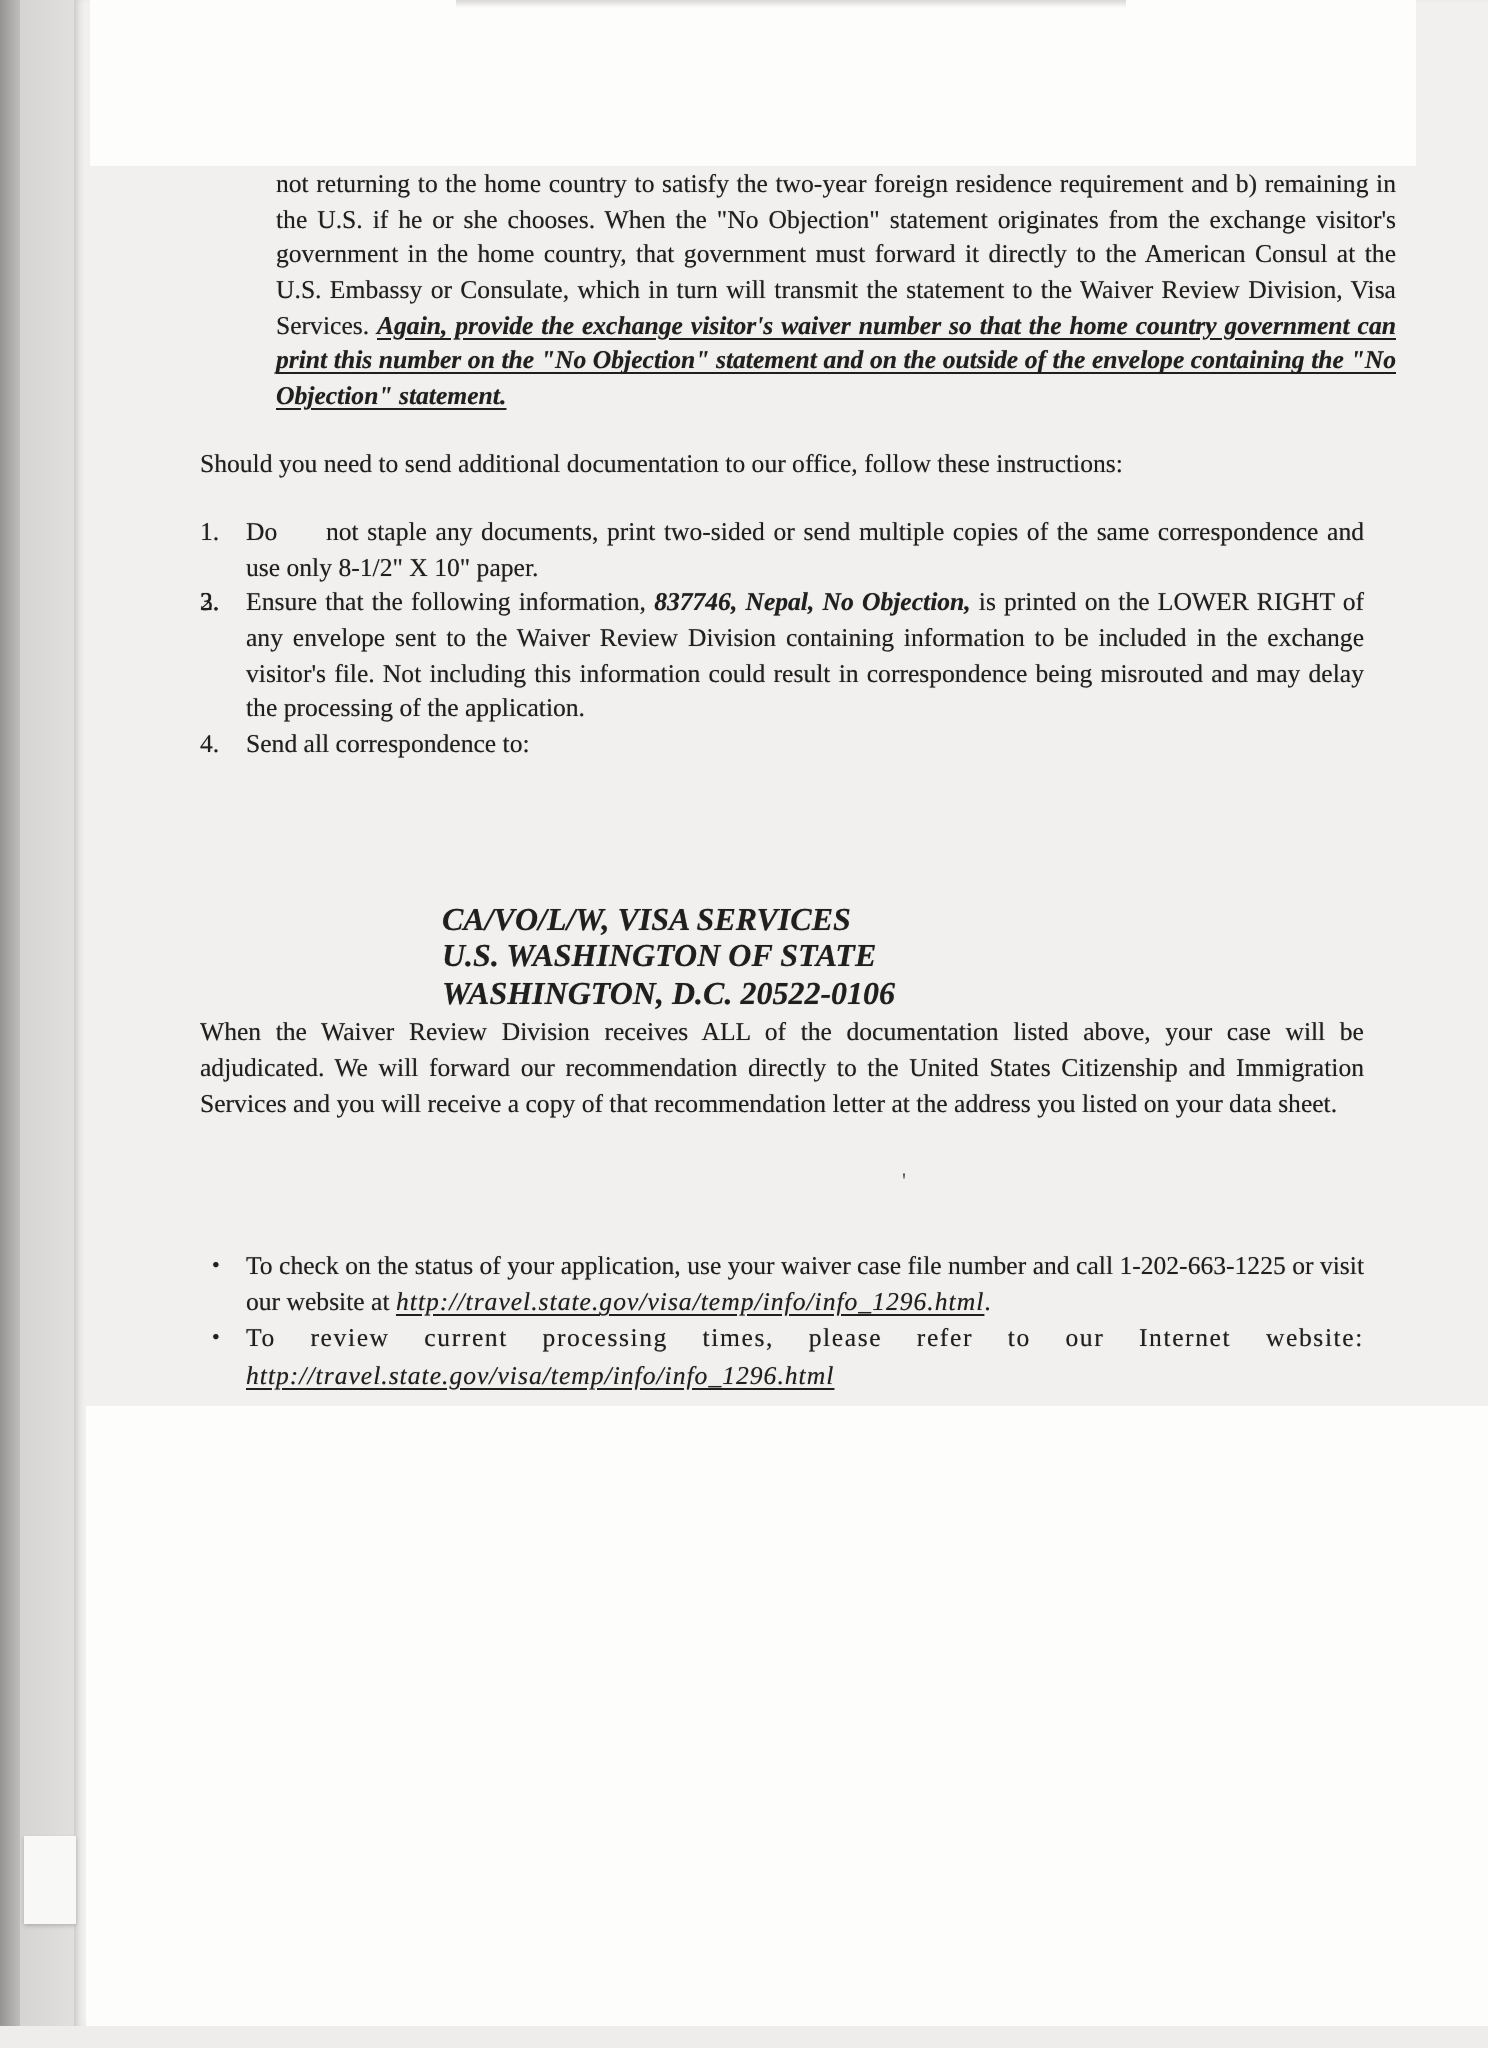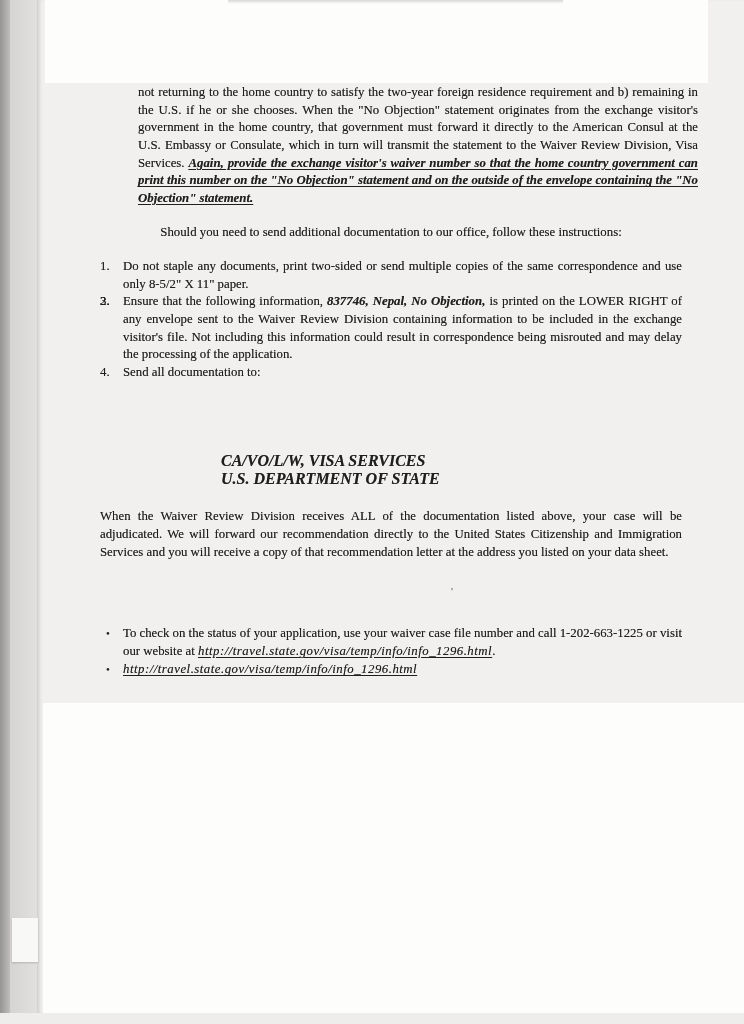--- a/index.html
+++ b/index.html
@@ -50,24 +50,24 @@
   
   .txt { font-size:12.8px; line-height:17.65px; text-align:justify;
          text-shadow:0 0 0.4px rgba(25,25,25,0.55); }
   .para-continuation {
     position:absolute; left:138px; top:84px; width:560px;
   }
   .em-u {
     font-weight:bold; font-style:italic; text-decoration:underline;
     text-underline-offset:2px;
   }
-  .u { text-underline-offset:2px; }
+  .u { text-underline-offset:2px;margin-left:20px; }
   .b { font-weight:bold;font-style:italic; }
   .instructions-intro {
-    position:absolute; left:100px; top:224px; width:582px; text-align:center;
+    position:absolute; left:100px; top:224px; width:582px; text-align:left;
   }
   .numbered-list {
     position:absolute; left:100px; top:258px; width:582px;
   }
   .num-item { position:relative; padding-left:23px; }
   .num-label { position:absolute; left:0; top:0; }
   .address-block {
     position:absolute; left:221px; top:452px;
     font-size:16px; line-height:18.3px;
     font-weight:bold; font-style:italic;
@@ -105,41 +105,42 @@
 <div class="bottom-strip"></div>
 <div class="notch"></div>
 <div class="top-smudge"></div>
 
 <p class="txt para-continuation"><span>not returning to the home country to satisfy the two-year foreign residence requirement and b) remaining in the U.S. if he or she chooses. When the "No Objection" statement originates from the exchange visitor's government in the home country, that government must forward it directly to the American Consul at the U.S. Embassy or Consulate, which in turn will transmit the statement to the Waiver Review Division, Visa Services. </span><span class="em-u">Again, provide the exchange visitor's waiver number so that the home country government can print this number on the "No Objection" statement and on the outside of the envelope containing the "No Objection" statement.</span></p>
 
 <p class="txt instructions-intro">Should you need to send additional documentation to our office, follow these instructions:</p>
 
 <div class="txt numbered-list">
   <div class="num-item">
-    <span class="num-label">1.</span><span>Do </span><span class="u">not</span><span> staple any documents, print two-sided or send multiple copies of the same correspondence and use only 8-5/2" X 11" paper.</span>
+    <span class="num-label">1.</span><span>Do </span><span class="u">not</span><span> staple any documents, print two-sided or send multiple copies of the same correspondence and use only 8-1/2" X 10" paper.</span>
   </div>
   <div class="num-item">
     <span class="num-label">2.</span>
   </div>
   <div class="num-item">
     <span class="num-label">3.</span><span>Ensure that the following information, </span><span class="b">837746, Nepal, No Objection,</span><span> is printed on the LOWER RIGHT of any envelope sent to the Waiver Review Division containing information to be included in the exchange visitor's file. Not including this information could result in correspondence being misrouted and may delay the processing of the application.</span>
   </div>
   <div class="num-item">
-    <span class="num-label">4.</span><span>Send all documentation to:</span>
+    <span class="num-label">4.</span><span>Send all correspondence to:</span>
   </div>
 </div>
 
 <div class="address-block">
   <div>CA/VO/L/W, VISA SERVICES</div>
-  <div>U.S. DEPARTMENT OF STATE</div>
+  <div>U.S. WASHINGTON OF STATE</div>
+  <div>WASHINGTON, D.C. 20522-0106</div>
 </div>
 
 <p class="txt para-adjudication">When the Waiver Review Division receives ALL of the documentation listed above, your case will be adjudicated. We will forward our recommendation directly to the United States Citizenship and Immigration Services and you will receive a copy of that recommendation letter at the address you listed on your data sheet.</p>
 <span class="artifact-tick">'</span>
 
 <div class="txt bullet-list">
   <div class="bullet-item">
     <span class="bullet-glyph">•</span><span>To check on the status of your application, use your waiver case file number and call 1-202-663-1225 or visit our website at </span><span class="url">http://travel.state.gov/visa/temp/info/info_1296.html</span><span>.</span>
   </div>
   <div class="bullet-item">
-    <span class="bullet-glyph">•</span><span class="url">http://travel.state.gov/visa/temp/info/info_1296.html</span><span></span>
+    <span class="bullet-glyph">•</span><span class="stretch">To review current processing times, please refer to our Internet website:</span><span class="url">http://travel.state.gov/visa/temp/info/info_1296.html</span><span></span>
   </div>
 </div>
 
 </body></html>

